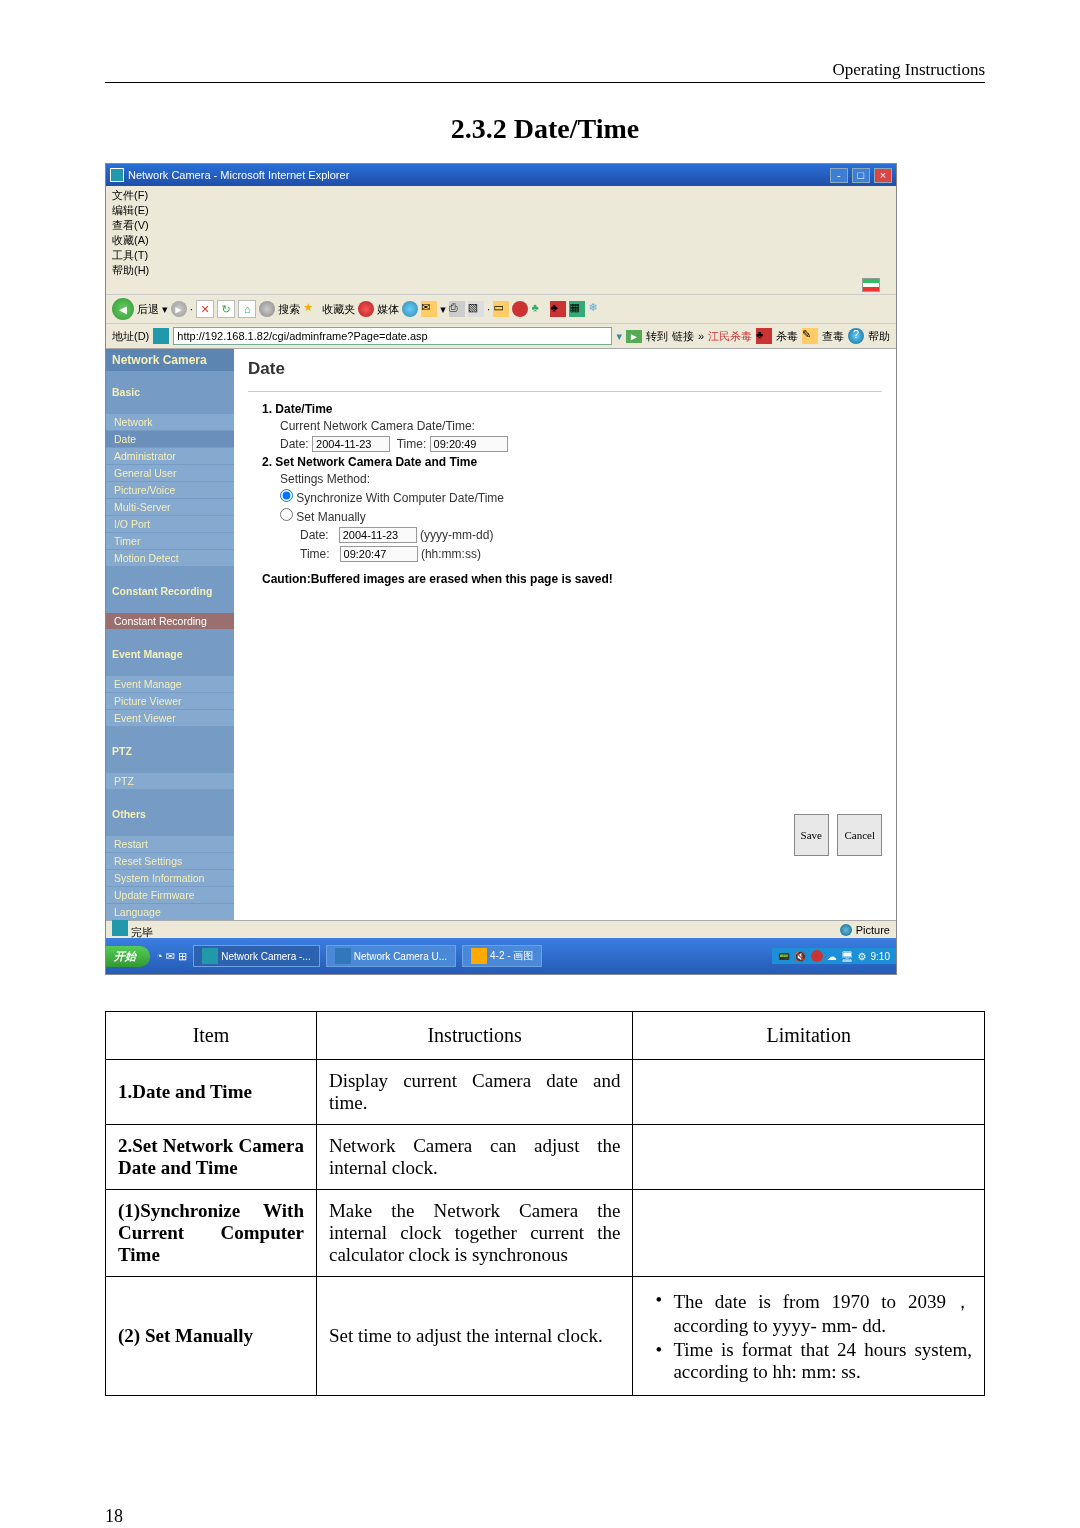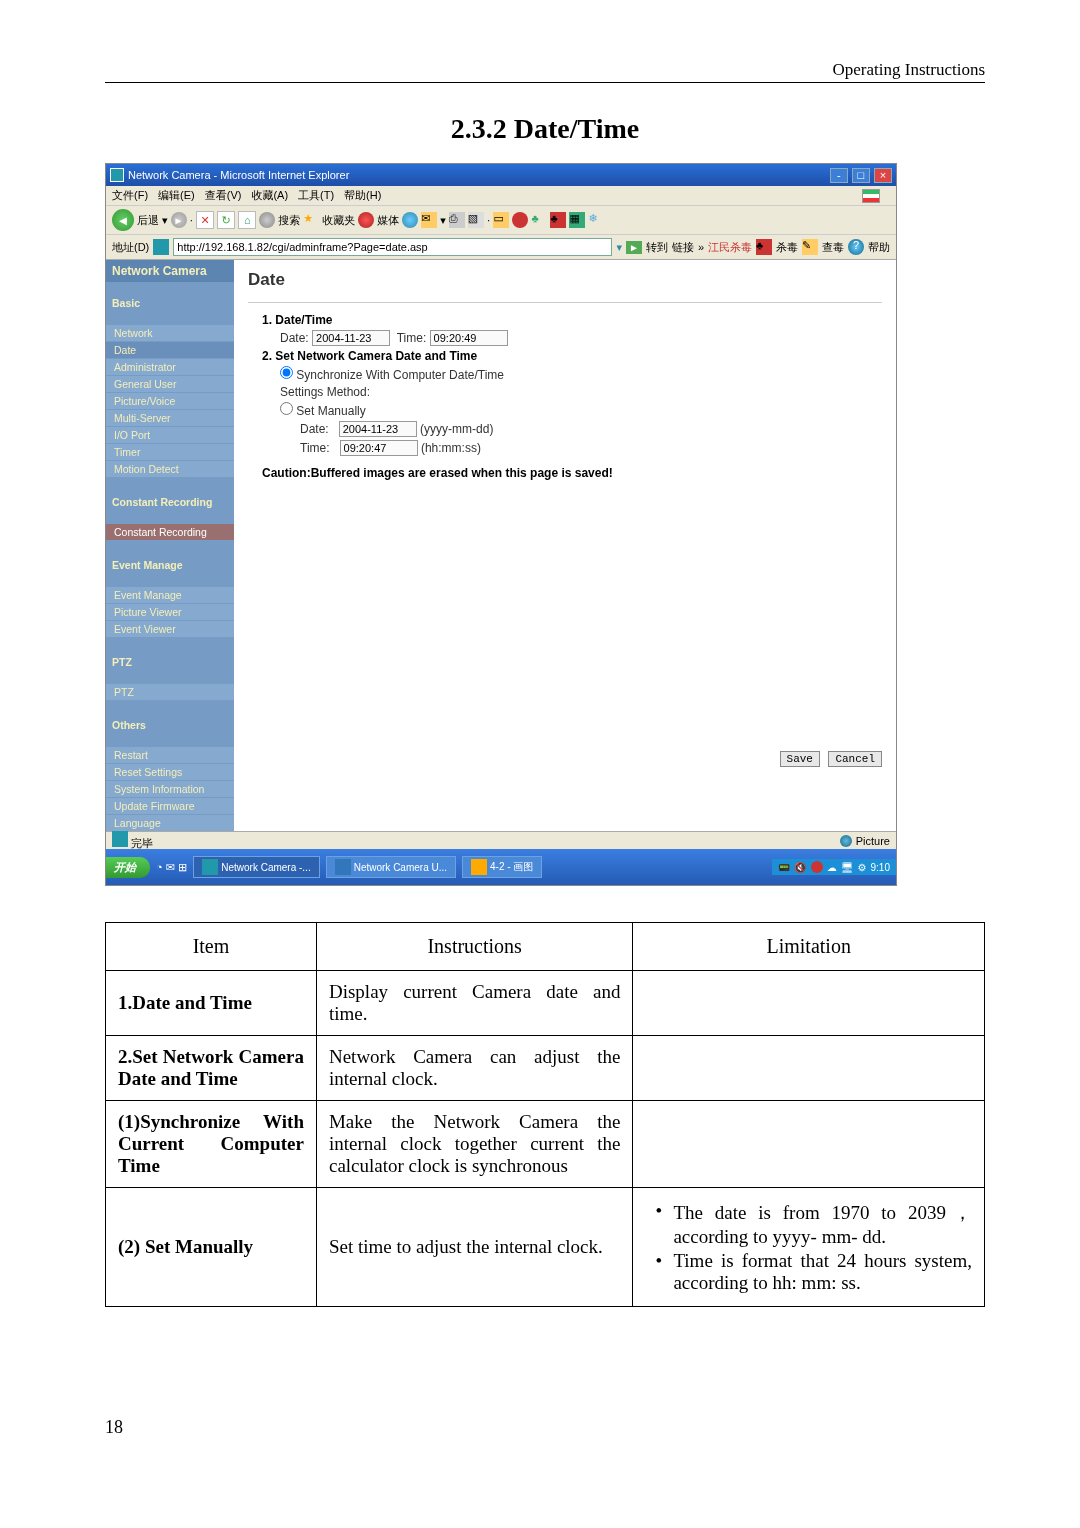--- a/index.html
+++ b/index.html
@@ -8,21 +8,21 @@
   .header-line { border-bottom: 1px solid #000; padding-bottom: 2px; margin-bottom: 30px; }
   .header-text { text-align: right; font-size: 17px; }
   h2.section { font-size: 28px; font-weight: bold; margin: 10px 0 18px 0; text-align: center; }
 
   
   .ie-window { border: 1px solid #888; font-family: Tahoma, Arial, sans-serif; width: 792px; }
   .ie-title { background: linear-gradient(#2a6fd6,#1e4ea8); color:#fff; height:22px; display:flex; align-items:center; justify-content:space-between; padding:0 4px; font-size:11px; }
   .ie-title .icn { width:14px;height:14px;background:#29a;display:inline-block;margin-right:4px;border:1px solid #fff; }
   .win-btns span { display:inline-block; width:18px; height:15px; text-align:center; line-height:13px; font-size:11px; background:#3d7fd6; color:#fff; border:1px solid #8ab; margin-left:1px; }
   .win-btns .close { background:#d44; }
-  .ie-menu { background:#ece9d8; font-size:11px; padding:2px 6px; border-bottom:1px solid #ccc; display:flex; align-items:flex-end;}
+  .ie-menu { background:#ece9d8; font-size:11px; padding:2px 6px; border-bottom:1px solid #ccc; display:flex; align-items:flex-start;flex-direction:column;}
   .ie-menu span { margin-right:10px; }
   .ie-menu .flag { margin-left:auto; width:18px;height:14px; background:linear-gradient(#3b6 0 33%,#fff 33% 66%,#e33 66%); border:1px solid #999; }
   .ie-tool { background:#ece9d8; padding:3px 6px; border-bottom:1px solid #ccc; display:flex; align-items:center; gap:3px; font-size:11px; }
   .circ { width:22px;height:22px;border-radius:50%; display:inline-flex;align-items:center;justify-content:center;color:#fff;font-size:13px; }
   .back{background:radial-gradient(#6c6,#393);} .fwd{background:radial-gradient(#ccc,#999);width:16px;height:16px;font-size:10px;}
   .sq { width:18px;height:18px;border:1px solid #bbb;background:#fff;display:inline-flex;align-items:center;justify-content:center;font-size:11px; }
   .tico { width:16px;height:16px; display:inline-block; }
   .ie-addr { background:#ece9d8; padding:3px 6px; border-bottom:1px solid #aaa; display:flex; align-items:center; font-size:11px; gap:4px;}
   .ie-addr input { flex:1; font-size:11px; height:18px; padding:0 3px; border:1px solid #7a9; background:#fff; }
   .go { background:#5a5; color:#fff; padding:1px 3px; font-size:10px; }
@@ -38,21 +38,21 @@
   .main { flex:1; background:#fff; padding:6px 14px 10px; position:relative; min-height:446px; }
   .main h3 { font-family: Arial; font-size:17px; font-weight:bold; margin:4px 0 12px; color:#333; }
   .hr { border-bottom:1px solid #ccc; margin-bottom:10px; }
   .main .lbl { font-size:12px; font-family:Arial; color:#333; }
   .main .bold { font-weight:bold; }
   .main input.dv { font-size:11px; width:78px; padding:1px 3px; border:1px solid #999; background:#fafafa; }
   .row { margin:3px 0 3px 14px; font-size:12px; }
   .row2 { margin:3px 0 3px 32px; font-size:12px; }
   .row3 { margin:3px 0 3px 52px; font-size:12px; }
   .btns { position:absolute; right:14px; bottom:64px; }
-  .btns button { font-family:Liberation Mono, monospace; font-size:11px; padding:1px 6px; border:1px solid #888; background:#e8e8e8; margin-left:4px; }
+  .btns button { font-family:Liberation Serif, serif; font-size:11px; padding:14px 6px; border:1px solid #888; background:#e8e8e8; margin-left:4px; }
 
   .status { background:#ece9d8; border-top:1px solid #aaa; height:18px; display:flex; align-items:center; font-size:11px; padding:0 6px; justify-content:space-between;}
   .status .net { display:flex;align-items:center;gap:4px; }
   .status .globe { width:12px;height:12px;background:radial-gradient(#6bd,#168);border-radius:50%; }
 
   .taskbar { background:linear-gradient(#3a7ee0,#245bb5); height:36px; display:flex; align-items:center; font-size:11px; color:#fff;}
   .start { background:linear-gradient(#5c5,#393); padding:3px 14px 3px 8px; font-style:italic; font-weight:bold; border-radius:0 10px 10px 0; }
   .task { background:#4a88d8; margin-left:6px; padding:2px 8px; border:1px solid #6fa0e0; font-size:10px; display:flex;align-items:center;gap:3px;}
   .task.sel { background:#2d62b0; }
   .tray { margin-left:auto; background:#1c8fd6; padding:2px 6px; font-size:10px; display:flex;align-items:center;gap:4px;}
@@ -169,29 +169,30 @@
         <div class="side-item">Reset Settings</div>
         <div class="side-item">System Information</div>
         <div class="side-item">Update Firmware</div>
         <div class="side-item">Language</div>
       </div>
 
       <div class="main">
         <h3>Date</h3>
         <div class="hr"></div>
         <div class="row bold">1. Date/Time</div>
+        <div class="row2 lbl">Current Network Camera Date/Time:</div>
         <div class="row2 lbl">
           <span>Date:</span>
           <input class="dv" readonly="" value="2004-11-23" style="">
           &nbsp;<span>Time:</span>
           <input class="dv" readonly="" value="09:20:49" style="">
         </div>
         <div class="row bold">2. Set Network Camera Date and Time</div>
+        <div class="row2 lbl">Settings Method:</div>
         <div class="row2 lbl"><input type="radio" checked="" style=""> <span>Synchronize With Computer Date/Time</span></div>
-        <div class="row2 lbl">Settings Method:</div>
         <div class="row2 lbl"><input type="radio" style=""> <span>Set Manually</span></div>
         <div class="row3 lbl">
           <span>Date:</span>&nbsp;&nbsp;
           <input class="dv" value="2004-11-23" style="">
           <span>(yyyy-mm-dd)</span>
         </div>
         <div class="row3 lbl">
           <span>Time:</span>&nbsp;&nbsp;
           <input class="dv" value="09:20:47" style="">
           <span>(hh:mm:ss)</span>

